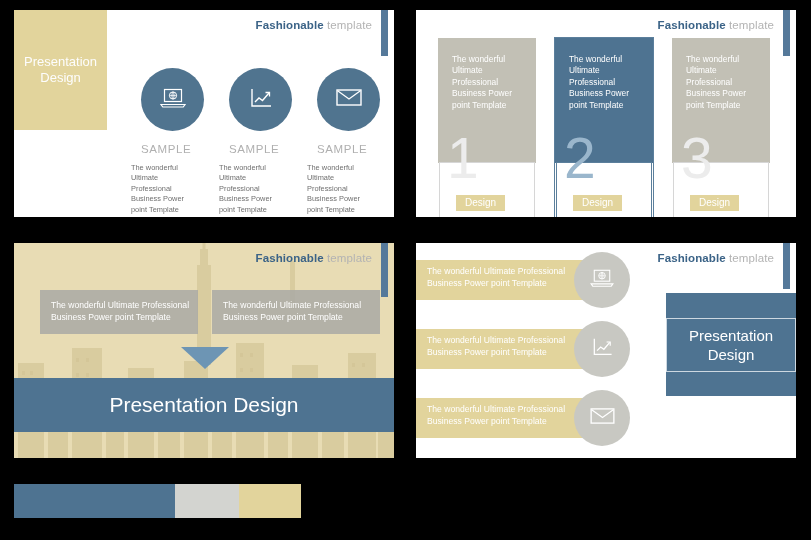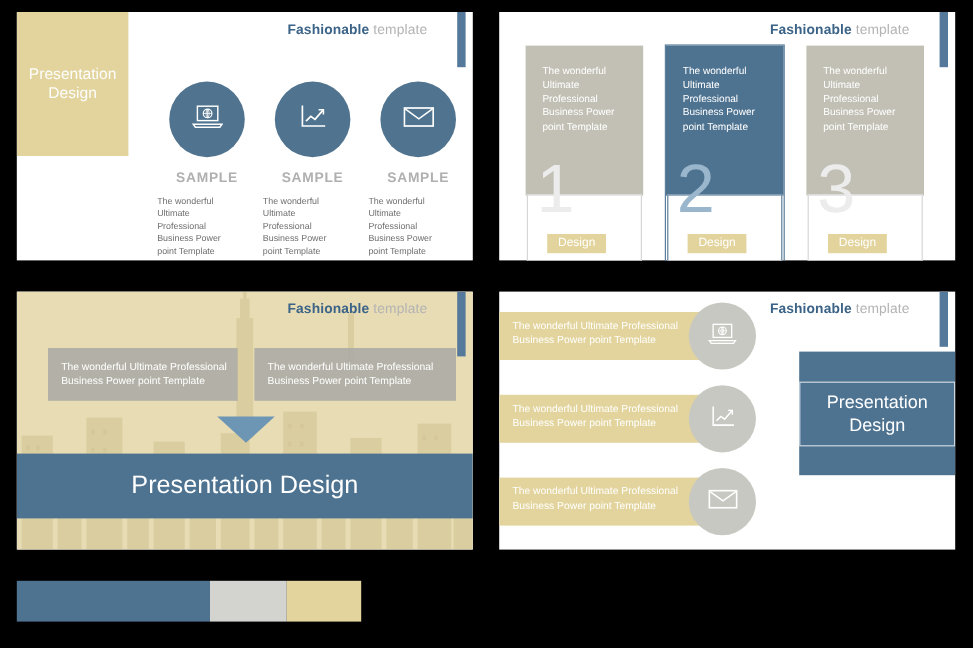--- a/index.html
+++ b/index.html
@@ -6,35 +6,35 @@
   body{width:811px;height:540px;overflow:hidden;font-family:"Liberation Sans",sans-serif;}
   .canvas{position:relative;width:811px;height:540px;background:#000;}
 
   .slide{position:absolute;background:#fff;overflow:hidden;}
   .s1{left:14px;  top:10px;  width:380px;height:207px;}
   .s2{left:416px; top:10px;  width:380px;height:207px;}
   .s3{left:14px;  top:243px; width:380px;height:215px;}
   .s4{left:416px; top:243px; width:380px;height:215px;}
 
   
-  .hdr{position:absolute;right:38px;top:9px;font-size:11.5px;white-space:nowrap;letter-spacing:.1px;}
+  .hdr{position:absolute;right:22px;top:9px;font-size:11.5px;white-space:nowrap;letter-spacing:.1px;}
   .hdr .b{color:#3b6387;font-weight:bold;}
   .hdr .g{color:#b3b3b3;}
   .accent{position:absolute;right:6px;top:0px;width:7px;height:46px;background:#55799a;}
   .accent.tall{height:54px;}
 
   
   .khaki-panel{position:absolute;left:0;top:0;width:93px;height:120px;background:#e2d49c;
        display:flex;align-items:center;justify-content:center;}
   .khaki-panel span{color:#fdfdfd;font-size:13px;line-height:16px;text-align:center;}
   .circ{position:absolute;width:63px;height:63px;border-radius:50%;background:#50748f;
        display:flex;align-items:center;justify-content:center;}
   .c1{left:127px;top:58px;} .c2{left:215px;top:58px;} .c3{left:303px;top:58px;}
-  .samp{position:absolute;top:133px;width:63px;text-align:center;color:#b0b0b0;
-       font-size:11.5px;font-weight:bold;letter-spacing:.6px;}
+  .samp{position:absolute;top:133px;width:63px;color:#b0b0b0;
+       font-size:11.5px;font-weight:normal;letter-spacing:.6px;}
   .s1a{left:127px;} .s1b{left:215px;} .s1c{left:303px;}
   .body-txt{position:absolute;top:153px;width:68px;color:#6f6f6f;font-size:7.4px;line-height:10.4px;}
   .b1{left:117px;} .b2{left:205px;} .b3{left:293px;}
 
   
   .col{position:absolute;top:28px;width:98px;height:184px;}
   .col .top{position:absolute;left:0;top:0;right:0;height:125px;background:#c2c0b5;}
   .col.hi .top{background:#4e7391;}
   .col .bot{position:absolute;left:1px;right:1px;bottom:0;height:60px;background:#fff;
        border:1px solid #d6d6d6;box-sizing:border-box;}

